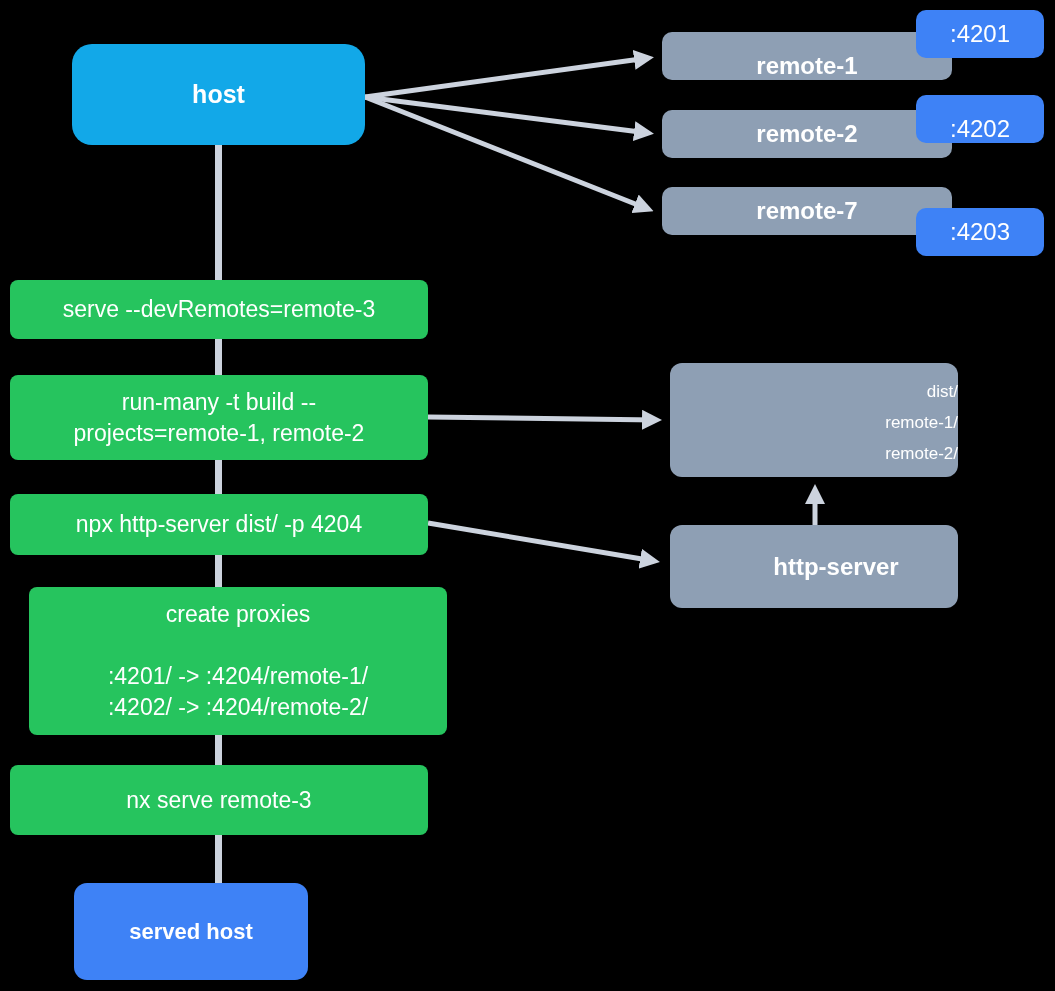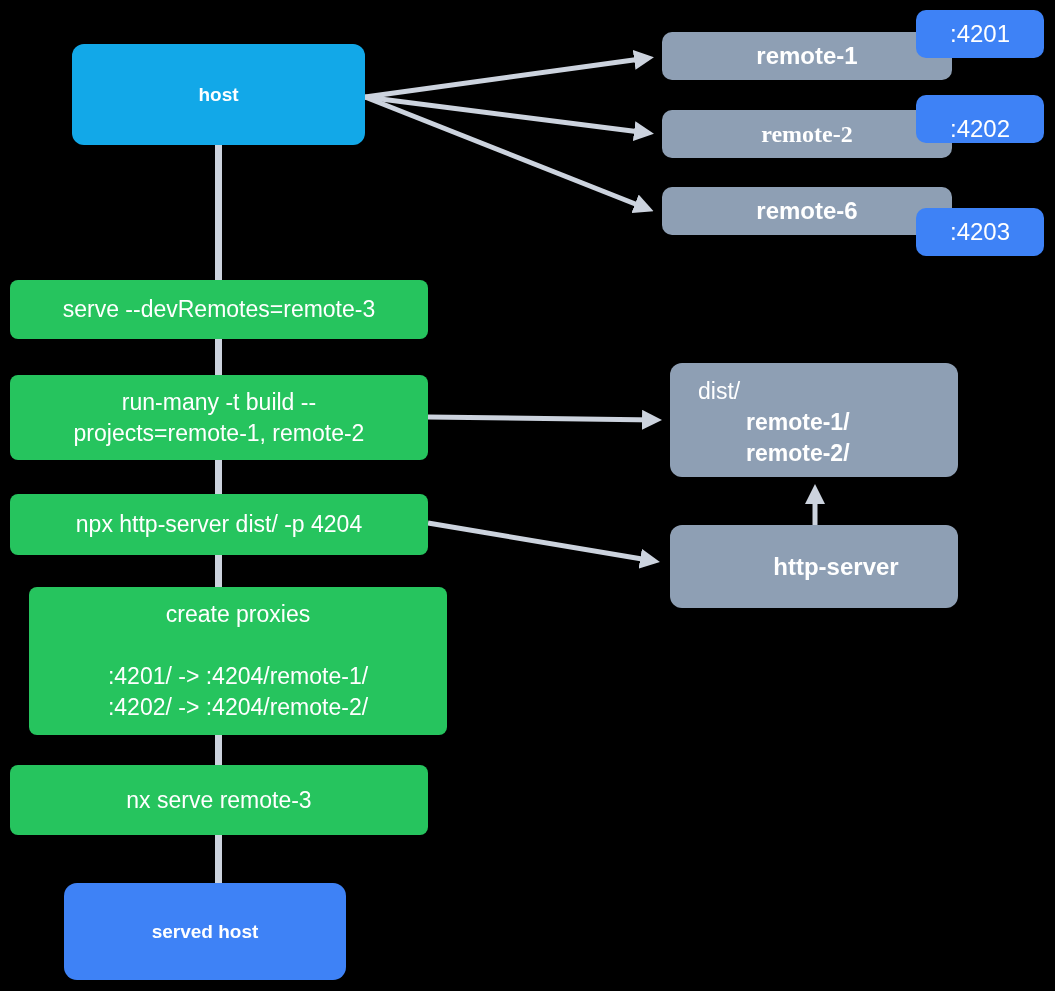--- a/index.html
+++ b/index.html
@@ -13,32 +13,32 @@
     font-family:"Liberation Sans", sans-serif;
   }
   .canvas{position:relative;width:1055px;height:991px;overflow:hidden;}
   svg.edges{position:absolute;left:0;top:0;width:1055px;height:991px;}
   .node{
     position:absolute;color:var(--text);display:flex;
     align-items:center;justify-content:center;text-align:center;
   }
   .host{
     left:72px;top:44px;width:293px;height:101px;background:var(--cyan);
-    border-radius:12px;font-weight:bold;font-size:19px;
+    border-radius:20px;font-weight:bold;font-size:25px;
   }
   .served-host{
-    left:64px;top:883px;width:282px;height:97px;background:var(--blue);
-    border-radius:13px;font-weight:bold;font-size:19px;
+    left:74px;top:883px;width:234px;height:97px;background:var(--blue);
+    border-radius:13px;font-weight:bold;font-size:22px;
   }
   .remote{
     left:662px;width:290px;height:48px;background:var(--slate);
     border-radius:10px;font-weight:bold;font-size:24px;
   }
-  .remote-1{top:32px;}
-  .remote-2{top:110px;font-family:Liberation Serif, serif;}
+  .remote-1{top:32px;align-items:flex-end;}
+  .remote-2{top:110px;}
   .remote-3{top:187px;}
   .badge{
     position:absolute;left:916px;width:128px;height:48px;background:var(--blue);
     border-radius:10px;color:var(--text);font-size:24px;font-weight:500;
     display:flex;align-items:center;justify-content:center;
   }
   .badge-1{top:10px;}
   .badge-2{top:95px;align-items:flex-end;}
   .badge-3{top:172px;margin-top:36px;}
   .cmd{
@@ -48,23 +48,23 @@
     white-space:pre-line;
   }
   .cmd-1{top:280px;height:59px;}
   .cmd-2{top:375px;height:85px;text-align:center;}
   .cmd-3{top:494px;height:61px;}
   .cmd-4{top:587px;height:148px;margin-left:19px;}
   .cmd-5{top:765px;height:70px;}
   .dist{
     position:absolute;left:670px;top:363px;width:288px;height:114px;
     background:var(--slate);border-radius:12px;color:var(--text);
-    font-size:23px;line-height:31px;padding:13px 0 0 28px;text-align:left;
+    font-size:17px;line-height:31px;padding:13px 0 0 28px;text-align:right;
   }
-  .dist .indent{margin-left:48px;font-weight:bold;}
+  .dist .indent{margin-left:48px;}
   .http-server{
     left:670px;top:525px;width:288px;height:83px;background:var(--slate);
     border-radius:12px;font-weight:bold;font-size:24px;padding-left:44px;
   }
 </style>
 </head>
 <body>
 
 <div class="canvas">
 
@@ -87,21 +87,21 @@
     <span>host</span>
   </div>
 
   <div class="node remote remote-1">
     <span>remote-1</span>
   </div>
   <div class="node remote remote-2">
     <span>remote-2</span>
   </div>
   <div class="node remote remote-3">
-    <span>remote-6</span>
+    <span>remote-7</span>
   </div>
 
   <div class="badge badge-1">
     <span>:4201</span>
   </div>
   <div class="badge badge-2">
     <span>:4202</span>
   </div>
   <div class="badge badge-3">
     <span>:4203</span>

